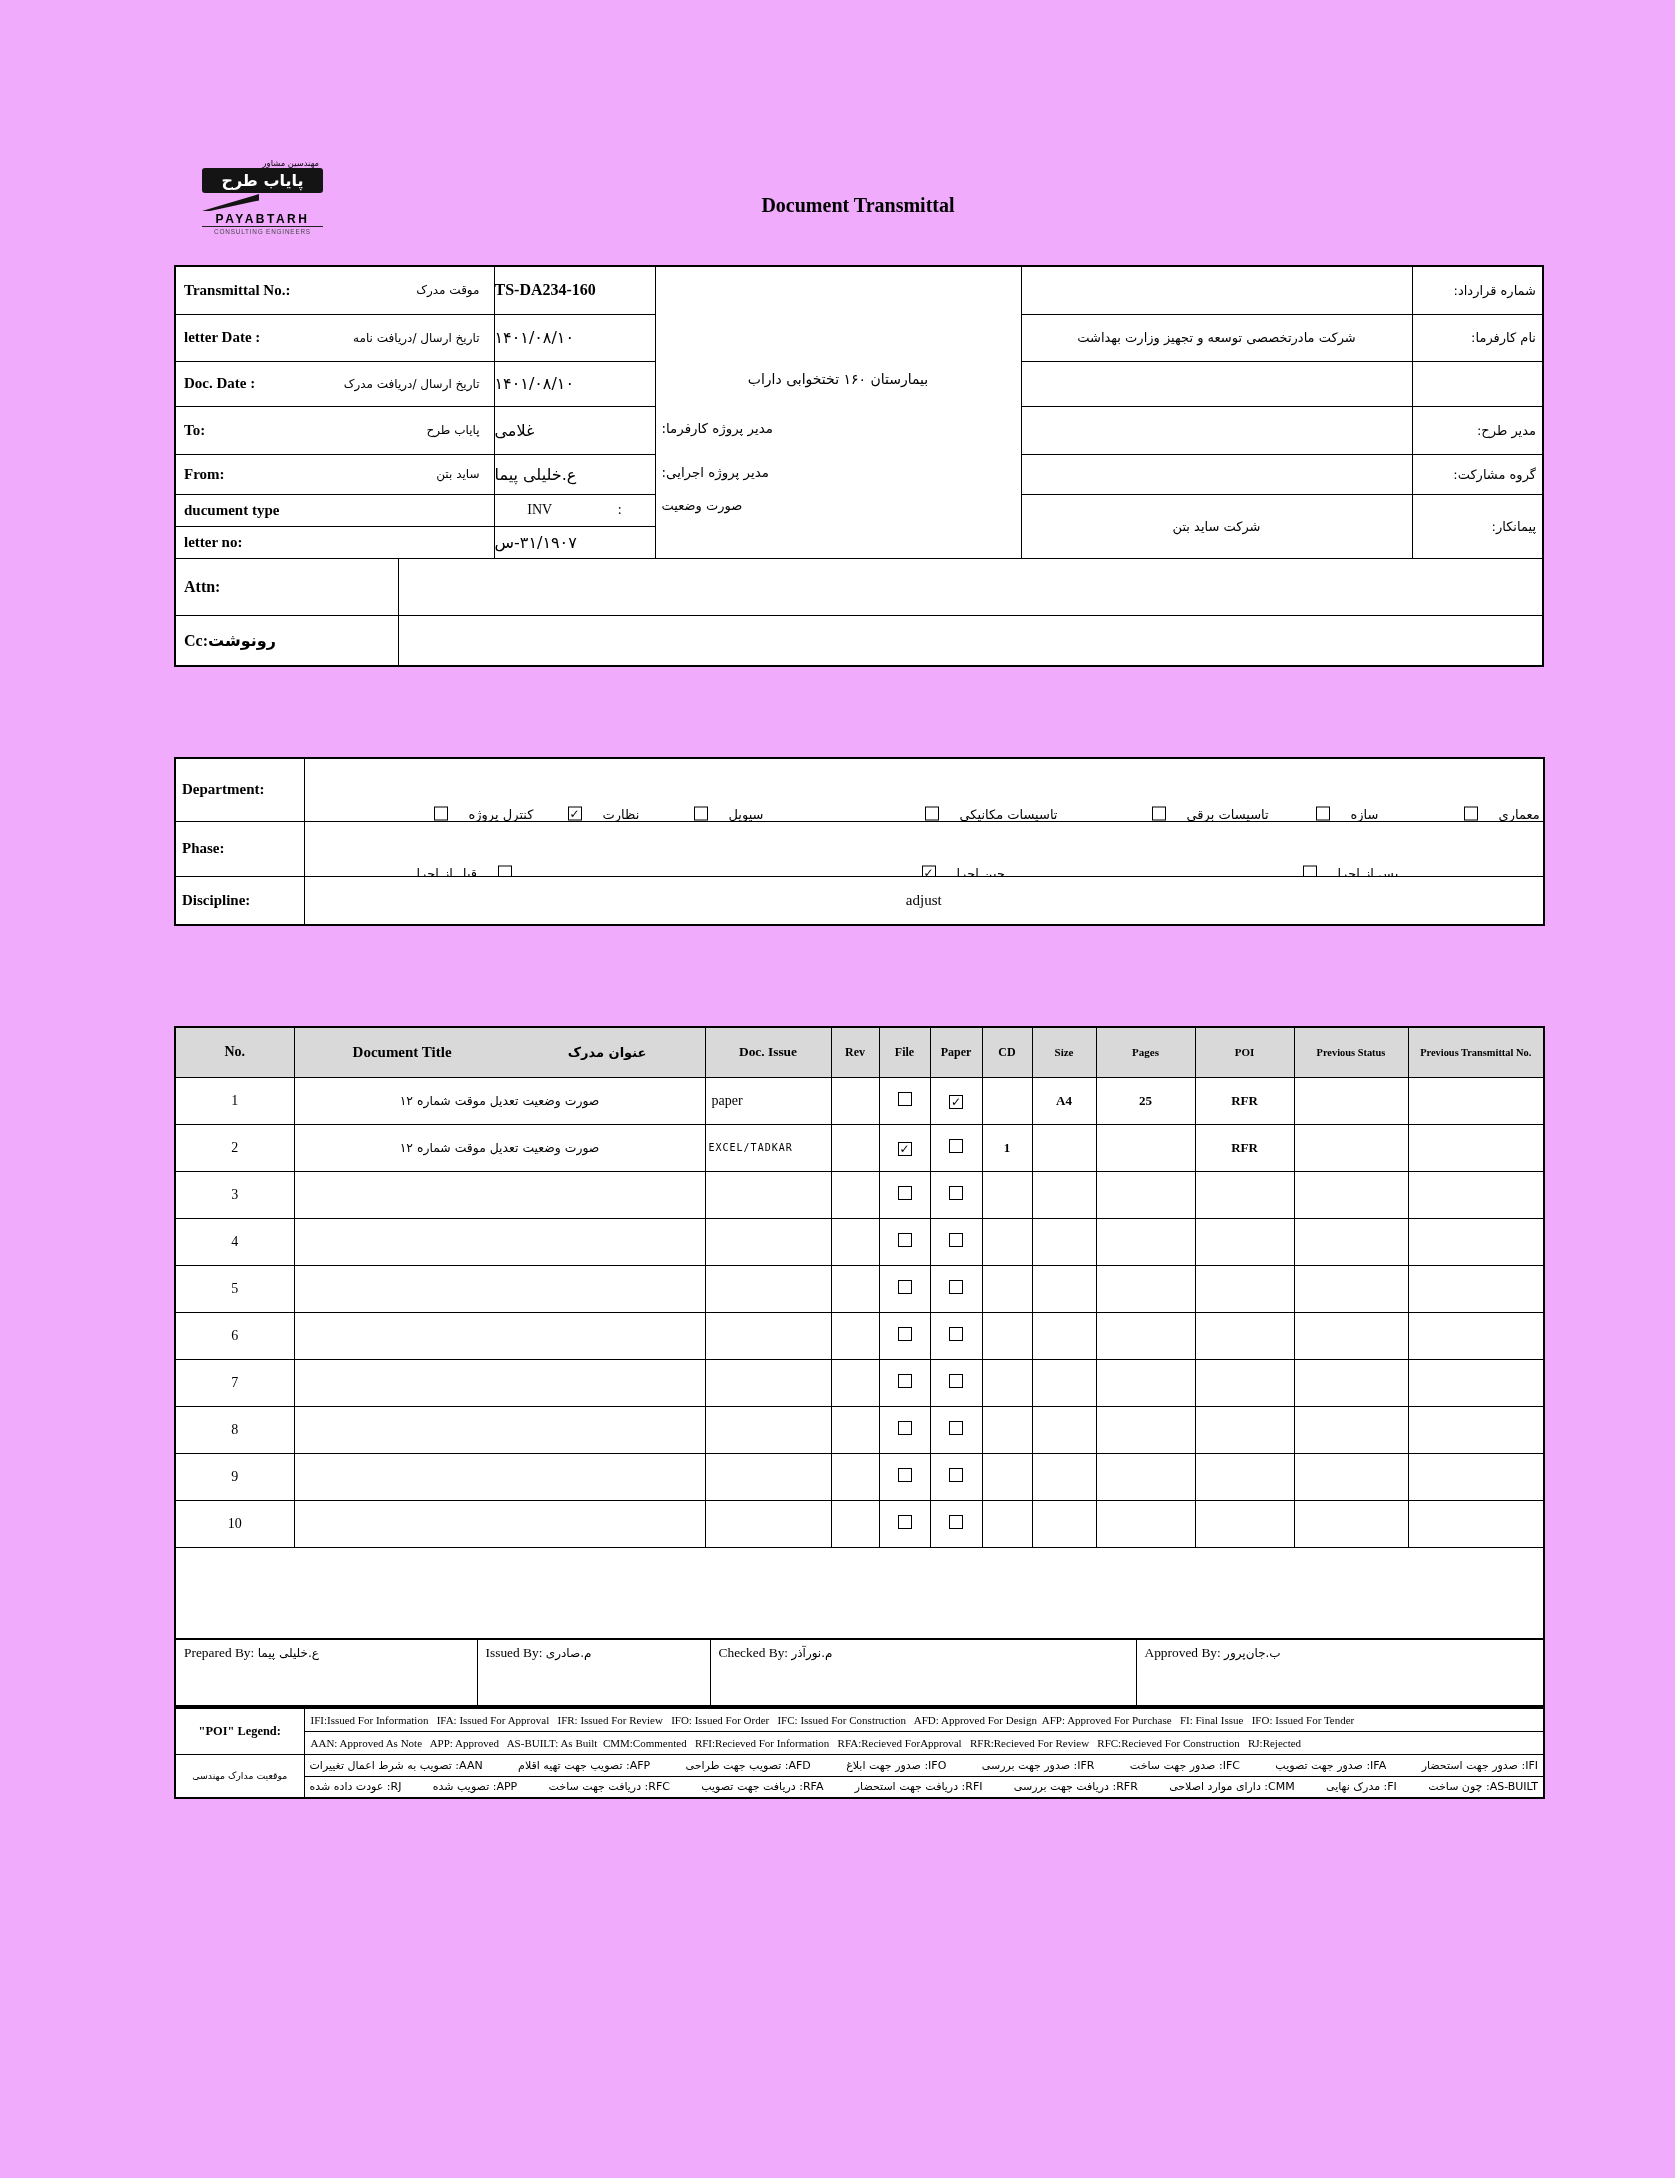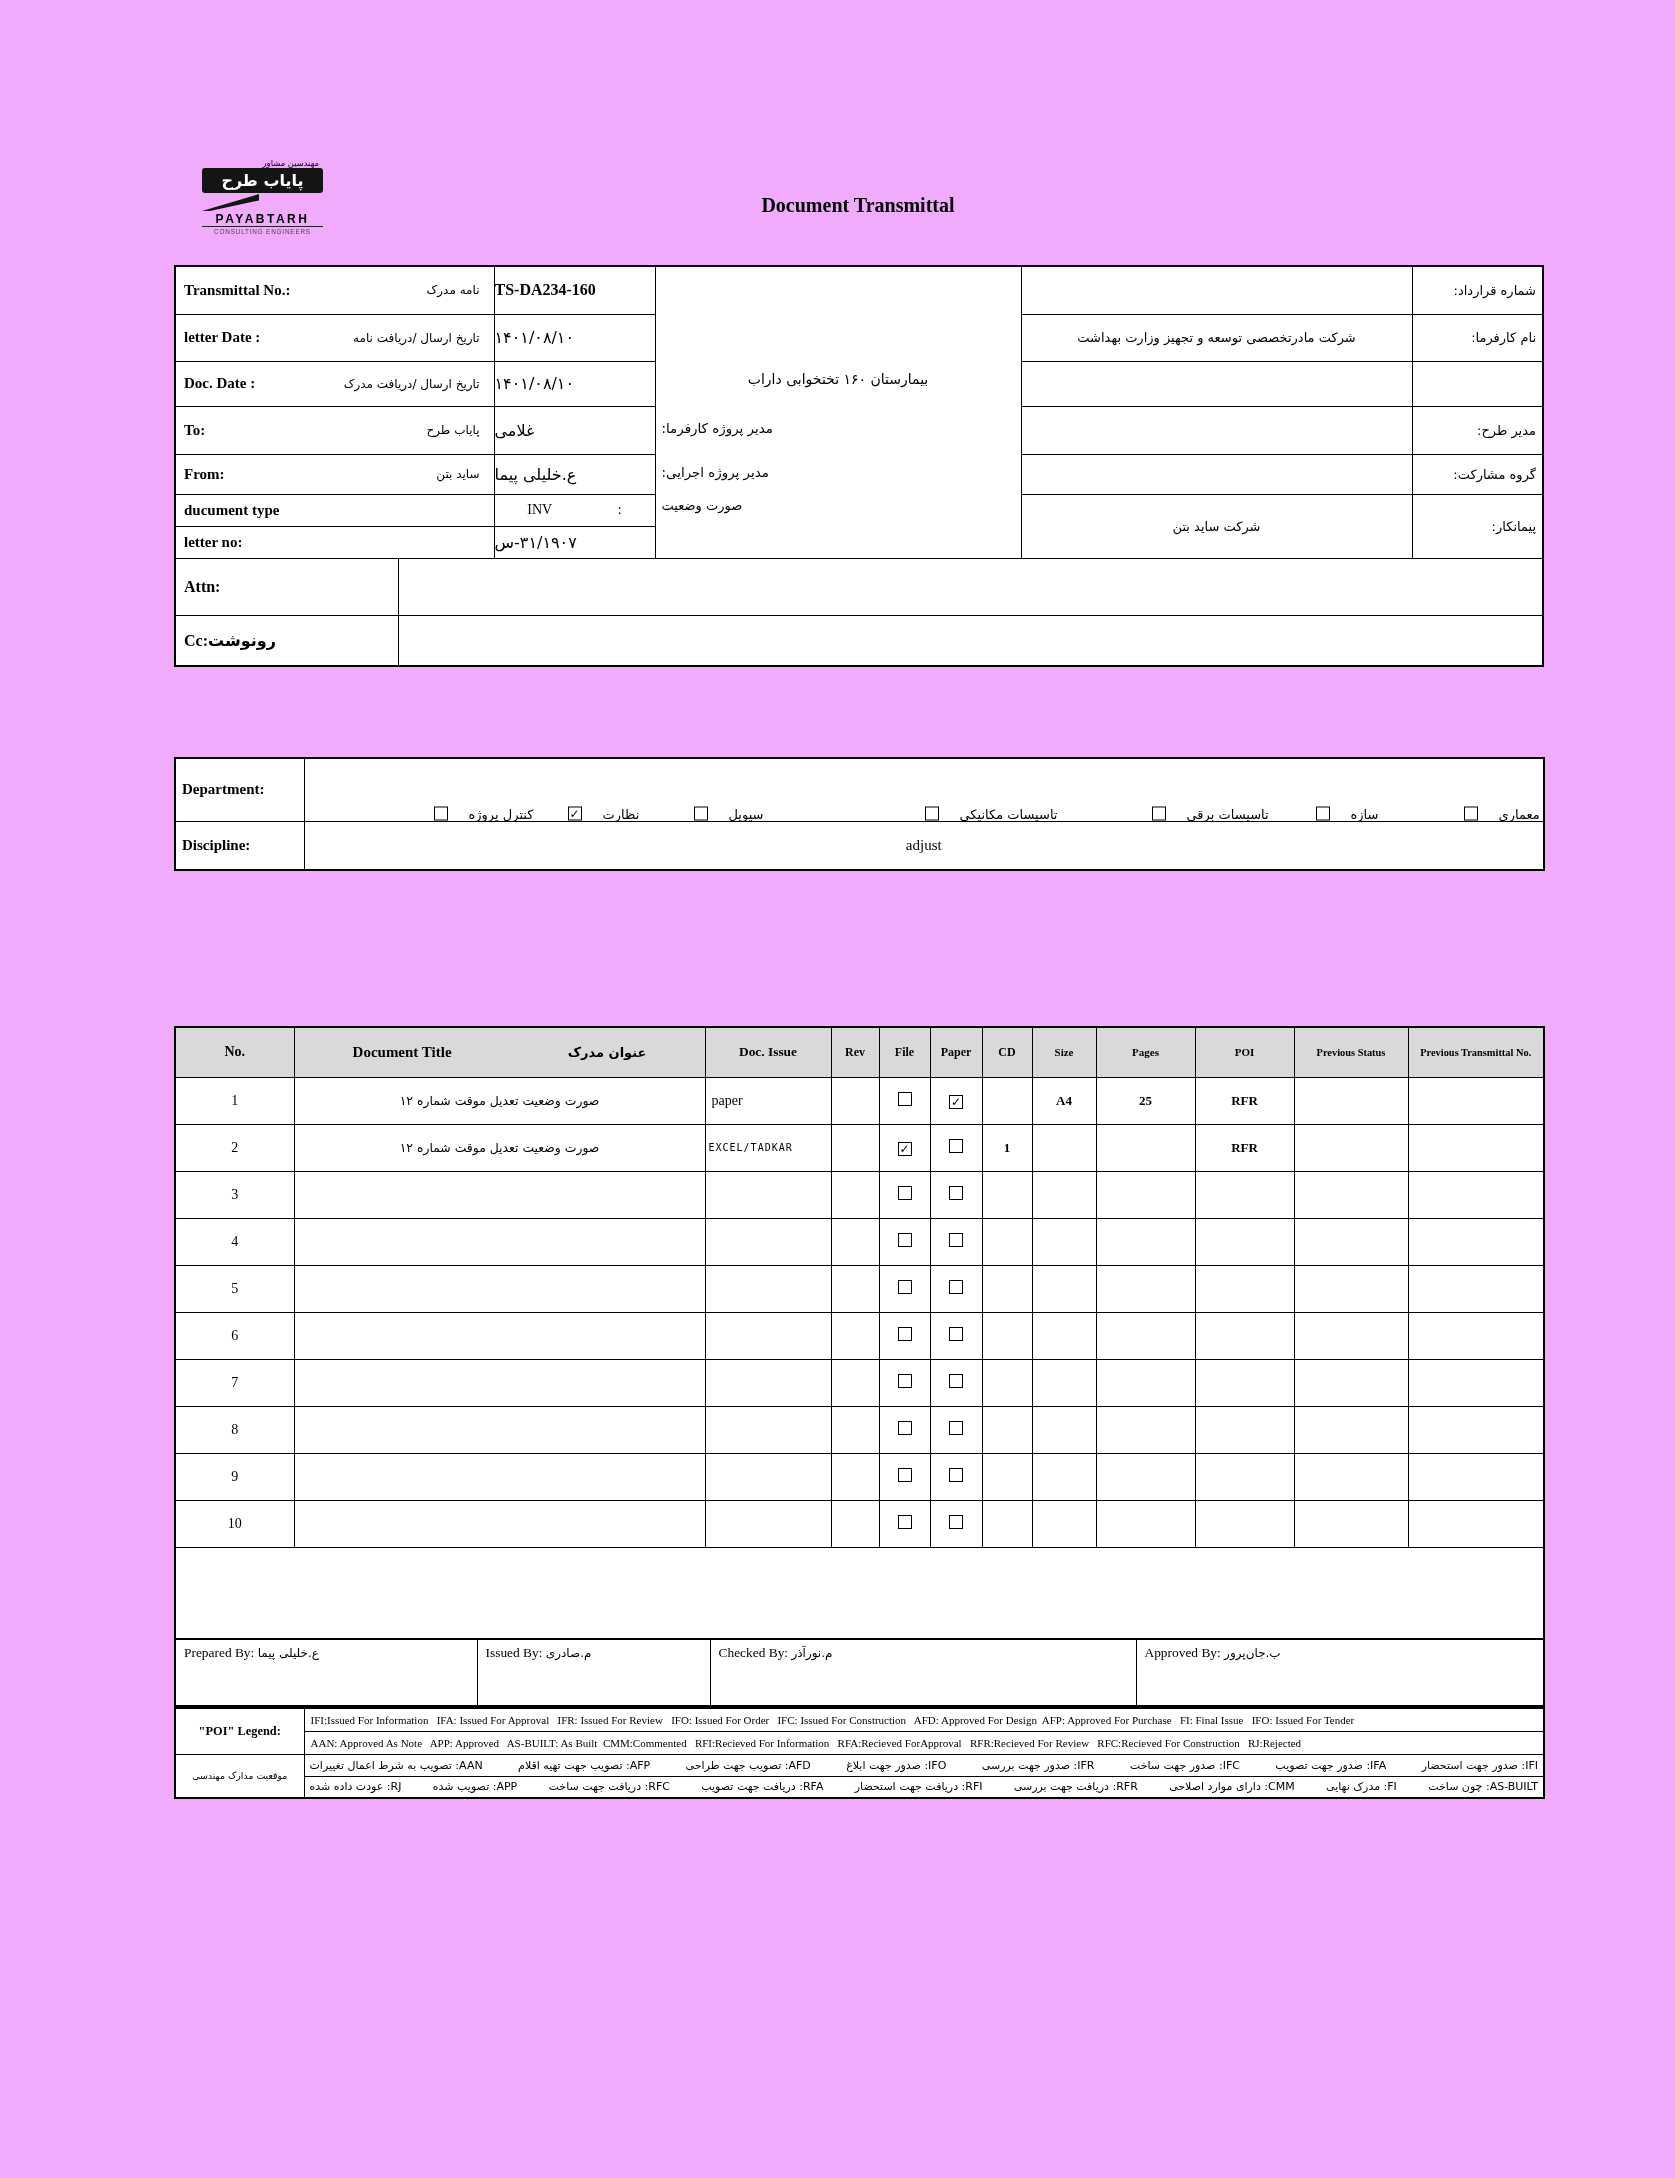--- a/index.html
+++ b/index.html
@@ -106,21 +106,21 @@
         <col style="width:161px">
         <col style="width:366px">
         <col style="width:391px">
         <col style="width:131px">
       </colgroup>
     <tbody>
         <tr style="height:48px">
       <td colspan="2">
         <div class="lblwrap">
           <span class="lbl-en">Transmittal No.:</span>
-          <span class="lbl-fa fa">نامه مدرک</span>
+          <span class="lbl-fa fa">موقت مدرک</span>
         </div>
       </td>
       <td class="val val-bold">TS-DA234-160</td>
       <td class="midcell" rowspan="7">
         <div class="proj-name fa">بیمارستان ۱۶۰ تختخوابی داراب</div>
         <div class="pm1 fa">مدیر پروژه کارفرما:</div>
         <div class="pm2 fa">مدیر پروژه اجرایی:</div>
         <div class="doctype-fa fa">صورت وضعیت</div>
       </td>
       <td class="rval"></td>
@@ -233,20 +233,37 @@
               <span class="cb"></span>
               <span class="cb-lbl fa">تاسیسات برقی</span>
             </span>
         <span class="cls-item" style="left:1011px">
               <span class="cb"></span>
               <span class="cb-lbl fa">سازه</span>
             </span>
         <span class="cls-item" style="left:1159px">
               <span class="cb"></span>
               <span class="cb-lbl fa">معماری</span>
+            </span>
+      </td>
+    </tr>
+    <tr style="height:55px">
+      <td class="cls-lbl">Phase:</td>
+      <td class="cls-body">
+        <span class="cls-item" style="left:112px">
+              <span class="cb-lbl fa">قبل از اجرا</span>
+              <span class="cb"></span>
+            </span>
+        <span class="cls-item" style="left:617px">
+              <span class="cb checked">✓</span>
+              <span class="cb-lbl fa">حین اجرا</span>
+            </span>
+        <span class="cls-item" style="left:998px">
+              <span class="cb"></span>
+              <span class="cb-lbl fa">پس از اجرا</span>
             </span>
       </td>
     </tr>
     <tr style="height:49px">
       <td class="cls-lbl">Discipline:</td>
       <td class="cls-disc">adjust</td>
     </tr>
   </tbody>
     </table>
 

